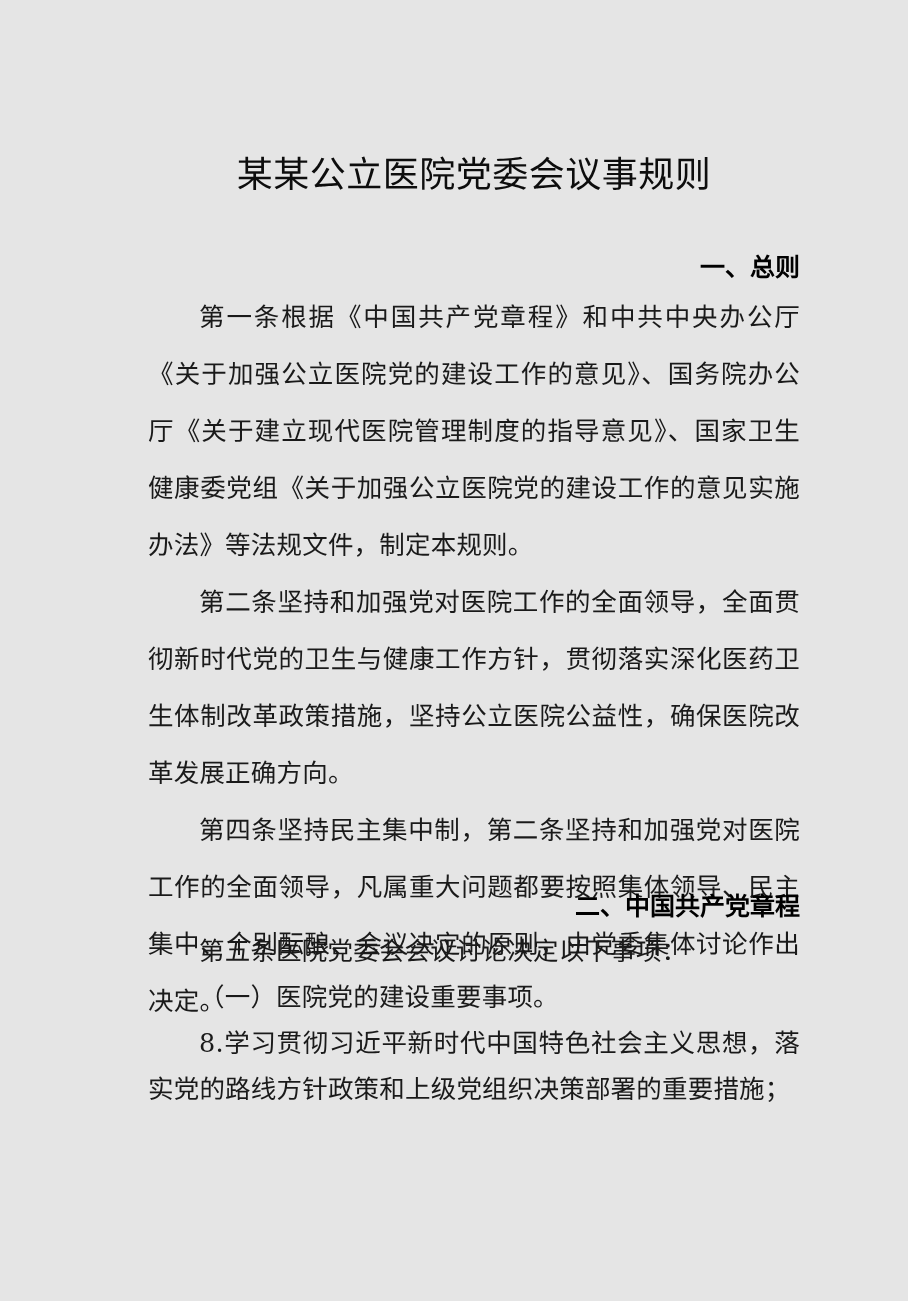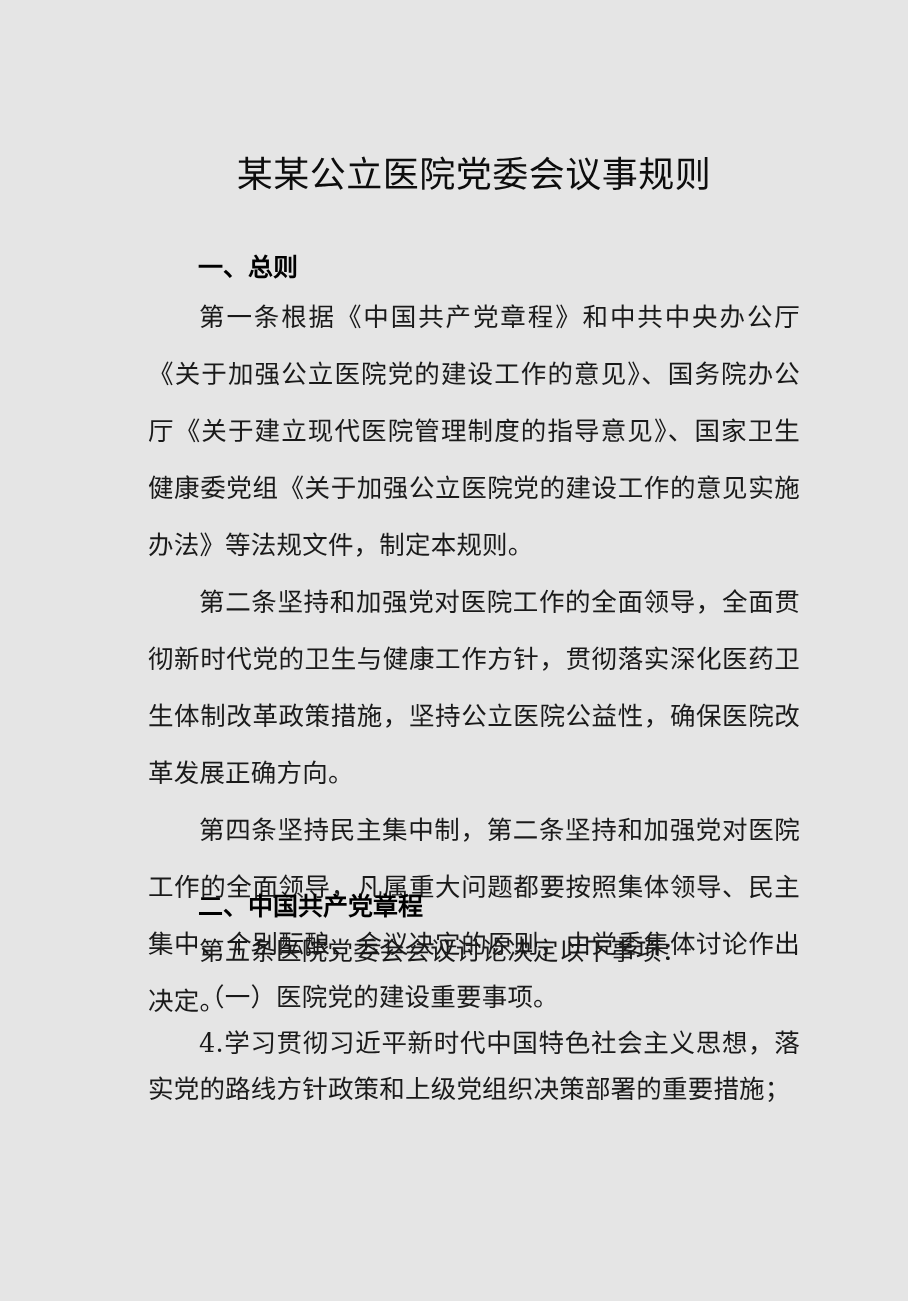--- a/index.html
+++ b/index.html
@@ -54,20 +54,21 @@
   .section-heading {
     font-family: "DejaVu Sans", "Liberation Sans", sans-serif;
     font-weight: 700;
     font-size: 25px;
     line-height: 43px;
     color: #000000;
     margin: 0;
     padding: 0;
     text-indent: 50px;
     letter-spacing: 0px;
+    text-align: right;
   }
 
   
   .para {
     font-family: "DejaVu Serif", "Liberation Serif", serif;
     font-size: 25.5px;
     line-height: 57px;
     color: #1a1a1a;
     margin: 0;
     padding: 0;
@@ -97,17 +98,17 @@
       <h2 class="section-heading">一、总则</h2>
       <p class="para">第一条根据《中国共产党章程》和中共中央办公厅《关于加强公立医院党的建设工作的意见》、国务院办公厅《关于建立现代医院管理制度的指导意见》、国家卫生健康委党组《关于加强公立医院党的建设工作的意见实施办法》等法规文件，制定本规则。</p>
       <p class="para">第二条坚持和加强党对医院工作的全面领导，全面贯彻新时代党的卫生与健康工作方针，贯彻落实深化医药卫生体制改革政策措施，坚持公立医院公益性，确保医院改革发展正确方向。</p>
       <p class="para">第四条坚持民主集中制，第二条坚持和加强党对医院工作的全面领导，凡属重大问题都要按照集体领导、民主集中、个别酝酿、会议决定的原则，由党委集体讨论作出决定。</p>
     </div>
 
     <div class="block-2">
       <h2 class="section-heading">二、中国共产党章程</h2>
       <p class="para loose">第五条医院党委会会议讨论决定以下事项：</p>
       <p class="para loose">（一）医院党的建设重要事项。</p>
-      <p class="para loose">4.学习贯彻习近平新时代中国特色社会主义思想，落实党的路线方针政策和上级党组织决策部署的重要措施；</p>
+      <p class="para loose">8.学习贯彻习近平新时代中国特色社会主义思想，落实党的路线方针政策和上级党组织决策部署的重要措施；</p>
     </div>
 
   </div>
 </div>
 
 </body></html>

